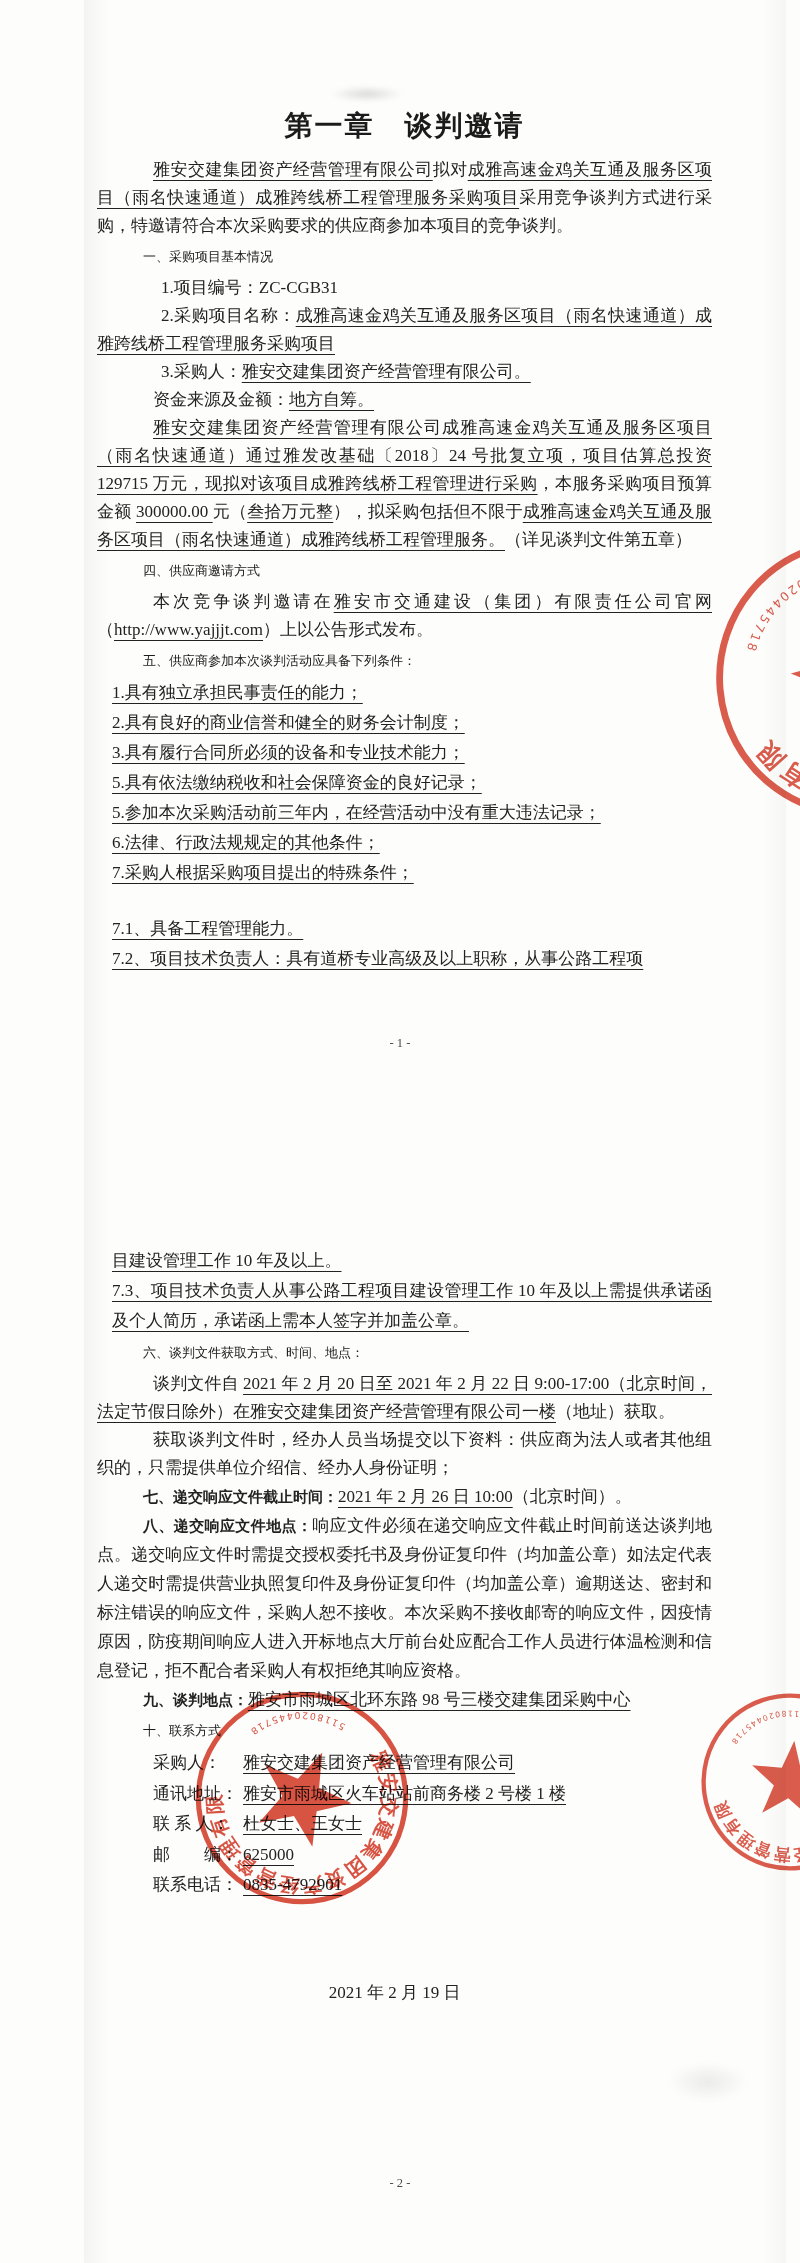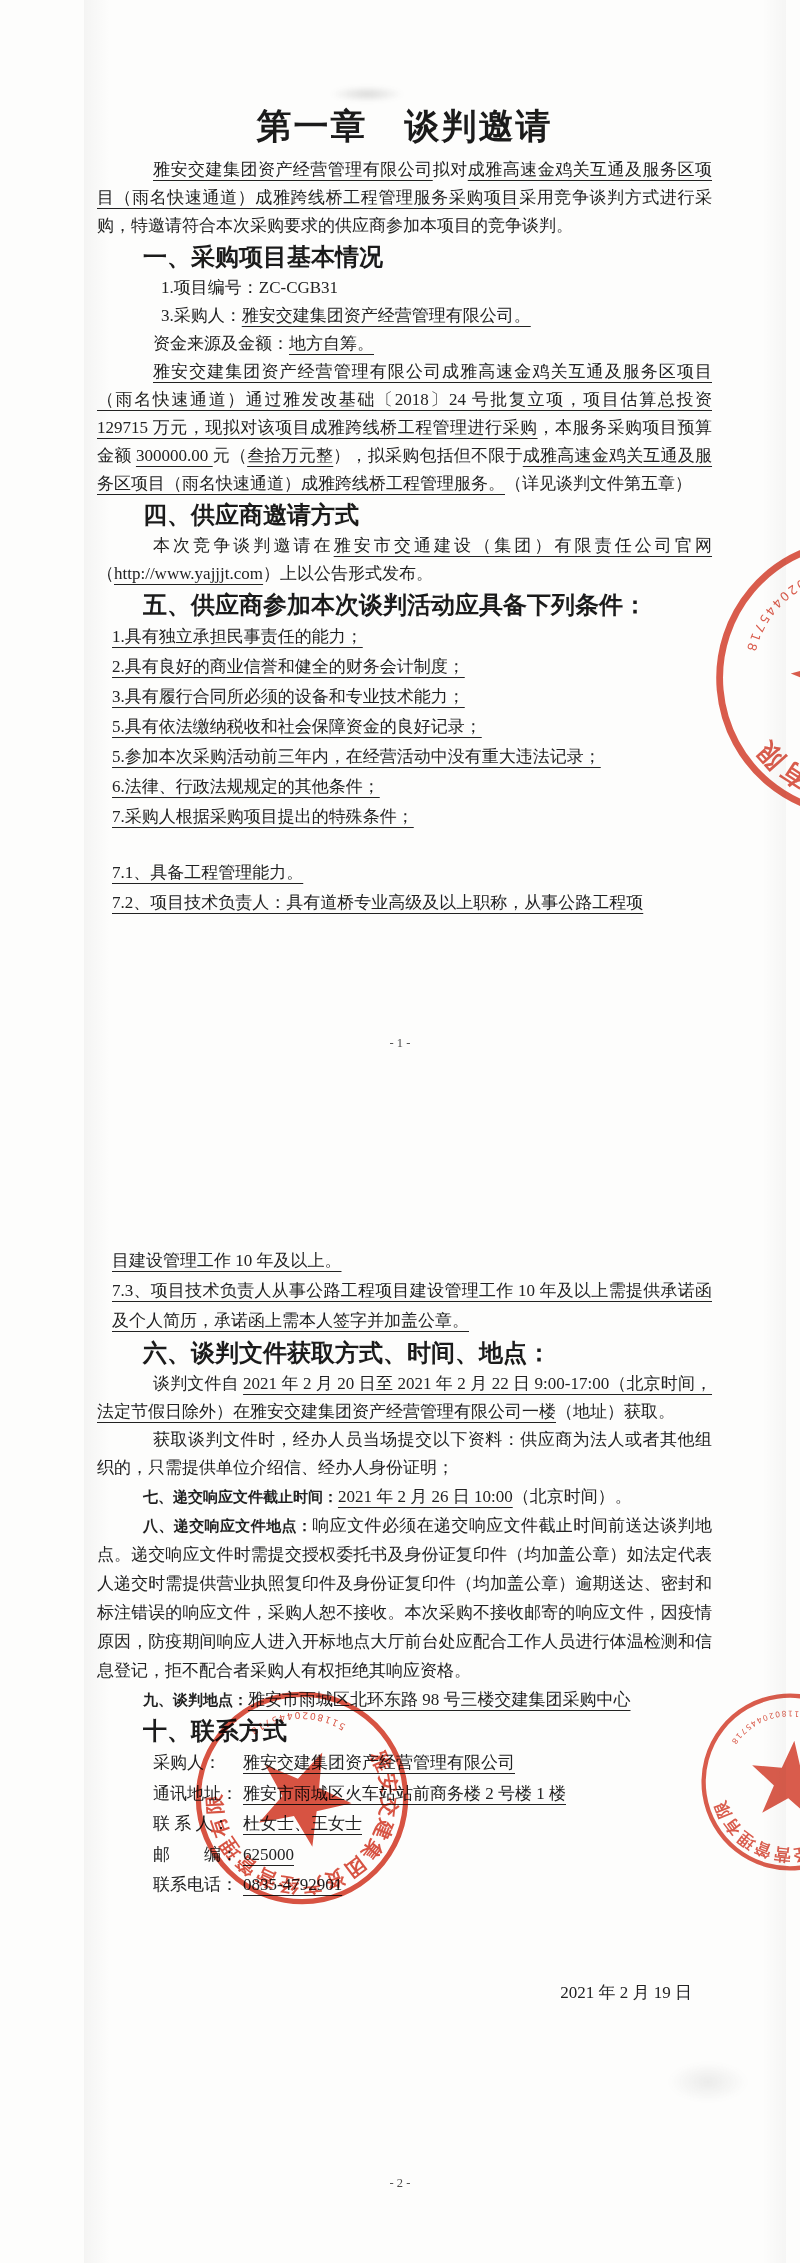--- a/index.html
+++ b/index.html
@@ -13,39 +13,39 @@
   .smudge{position:absolute;pointer-events:none;filter:blur(2px);}
   #smudge-top{left:330px;top:86px;width:74px;height:16px;background:radial-gradient(ellipse at center,rgba(60,60,60,0.18),rgba(0,0,0,0) 70%);}
   #smudge-bottom{left:668px;top:2062px;width:80px;height:40px;background:radial-gradient(ellipse at center,rgba(80,80,80,0.10),rgba(0,0,0,0) 70%);}
 
   .content{position:absolute;width:615px;font-size:17px;line-height:28px;text-align:justify;}
   #p1{left:97px;top:106px;}
   #p2{left:97px;top:1246px;}
 
   .title{
     font-family:"Liberation Sans","DejaVu Sans",sans-serif;
-    font-size:35px;font-weight:bold;text-align:center;letter-spacing:2px;
+    font-size:28px;font-weight:bold;text-align:center;letter-spacing:2px;
     margin:0 0 10px 0;line-height:40px;color:#1b1b1b;
   }
   .h2{
     font-family:"Liberation Sans","DejaVu Sans",sans-serif;
-    font-size:24px;font-weight:bold;margin:2px 0 2px 0;line-height:30px;
+    font-size:13px;font-weight:normal;margin:2px 0 2px 0;line-height:30px;
     padding-left:46px;color:#1b1b1b;text-align:left;
   }
   .para{margin:0;text-indent:56px;}
   .item{margin:0;text-indent:64px;}
   .hpara{margin:0;text-indent:46px;line-height:29px;}
   .cond{padding-left:15px;line-height:30px;}
   .cond-gap{margin-top:26px;}
   .u{text-decoration:underline;text-underline-offset:4.5px;text-decoration-thickness:1px;}
   .b{font-family:"Liberation Sans","DejaVu Sans",sans-serif;font-weight:bold;font-size:15px;}
 
   .contact-row{padding-left:56px;line-height:30.5px;}
   .clabel{display:inline-block;min-width:90px;}
-  .date-line{text-align:right;padding-right:20px;margin-top:78px;text-indent:0;}
+  .date-line{text-align:center;padding-right:20px;margin-top:78px;text-indent:0;}
 
   .pg-footer{position:absolute;left:0;width:100%;text-align:center;font-size:12.5px;color:#4a4a4a;}
   #f1{top:1036px;}
   #f2{top:2176px;}
 
   .seal{position:absolute;color:var(--seal-color,#d5402e);opacity:.85;mix-blend-mode:multiply;pointer-events:none;}
   .seal text{font-family:"DejaVu Sans",sans-serif;}
   #seal-p1-right{left:706px;top:528px;width:300px;height:300px;transform:rotate(130deg);}
   #seal-p2-center{left:188px;top:1684px;width:228px;height:228px;transform:rotate(168deg);opacity:.9;}
   #seal-p2-right{left:695px;top:1687px;width:190px;height:190px;transform:rotate(150deg);}
@@ -59,20 +59,21 @@
   <div class="scan-band" id="band-right"></div>
   <div class="smudge" id="smudge-top"></div>
   <div class="smudge" id="smudge-bottom"></div>
 
   <div class="content" id="p1">
     <h1 class="title">第一章　谈判邀请</h1>
     <p class="para"><span class="u">雅安交建集团资产经营管理有限公司</span><span class="">拟对</span><span class="u">成雅高速金鸡关互通及服务区项目（雨名快速通道）成雅跨线桥工程管理服务采购项目</span><span class="">采用竞争谈判方式进行采购，特邀请符合本次采购要求的供应商参加本项目的竞争谈判。</span></p>
 
     <h2 class="h2">一、采购项目基本情况</h2>
     <p class="item">1.项目编号：ZC-CGB31</p>
+    <p class="item"><span class="">2.采购项目名称：</span><span class="u">成雅高速金鸡关互通及服务区项目（雨名快速通道）成雅跨线桥工程管理服务采购项目</span></p>
     <p class="item"><span class="">3.采购人：</span><span class="u">雅安交建集团资产经营管理有限公司。</span></p>
 
     <p class="para"><span class="">资金来源及金额：</span><span class="u">地方自筹。</span></p>
 
     <p class="para"><span class="u">雅安交建集团资产经营管理有限公司成雅高速金鸡关互通及服务区项目（雨名快速通道）通过雅发改基础〔2018〕24 号批复立项，项目估算总投资 129715 万元，现拟对该项目成雅跨线桥工程管理进行采购</span><span class="">，本服务采购项目预算金额 </span><span class="u">300000.00 </span><span class="">元（</span><span class="u">叁拾万元整</span><span class="">），拟采购包括但不限于</span><span class="u">成雅高速金鸡关互通及服务区项目（雨名快速通道）成雅跨线桥工程管理服务。</span><span class="">（详见谈判文件第五章）</span></p>
 
     <h2 class="h2">四、供应商邀请方式</h2>
     <p class="para"><span class="">本次竞争谈判邀请在</span><span class="u">雅安市交通建设（集团）有限责任公司官网</span><span class="">（</span><span class="u">http://www.yajjjt.com</span><span class="">）上以公告形式发布。</span></p>
 
     <h2 class="h2">五、供应商参加本次谈判活动应具备下列条件：</h2>

